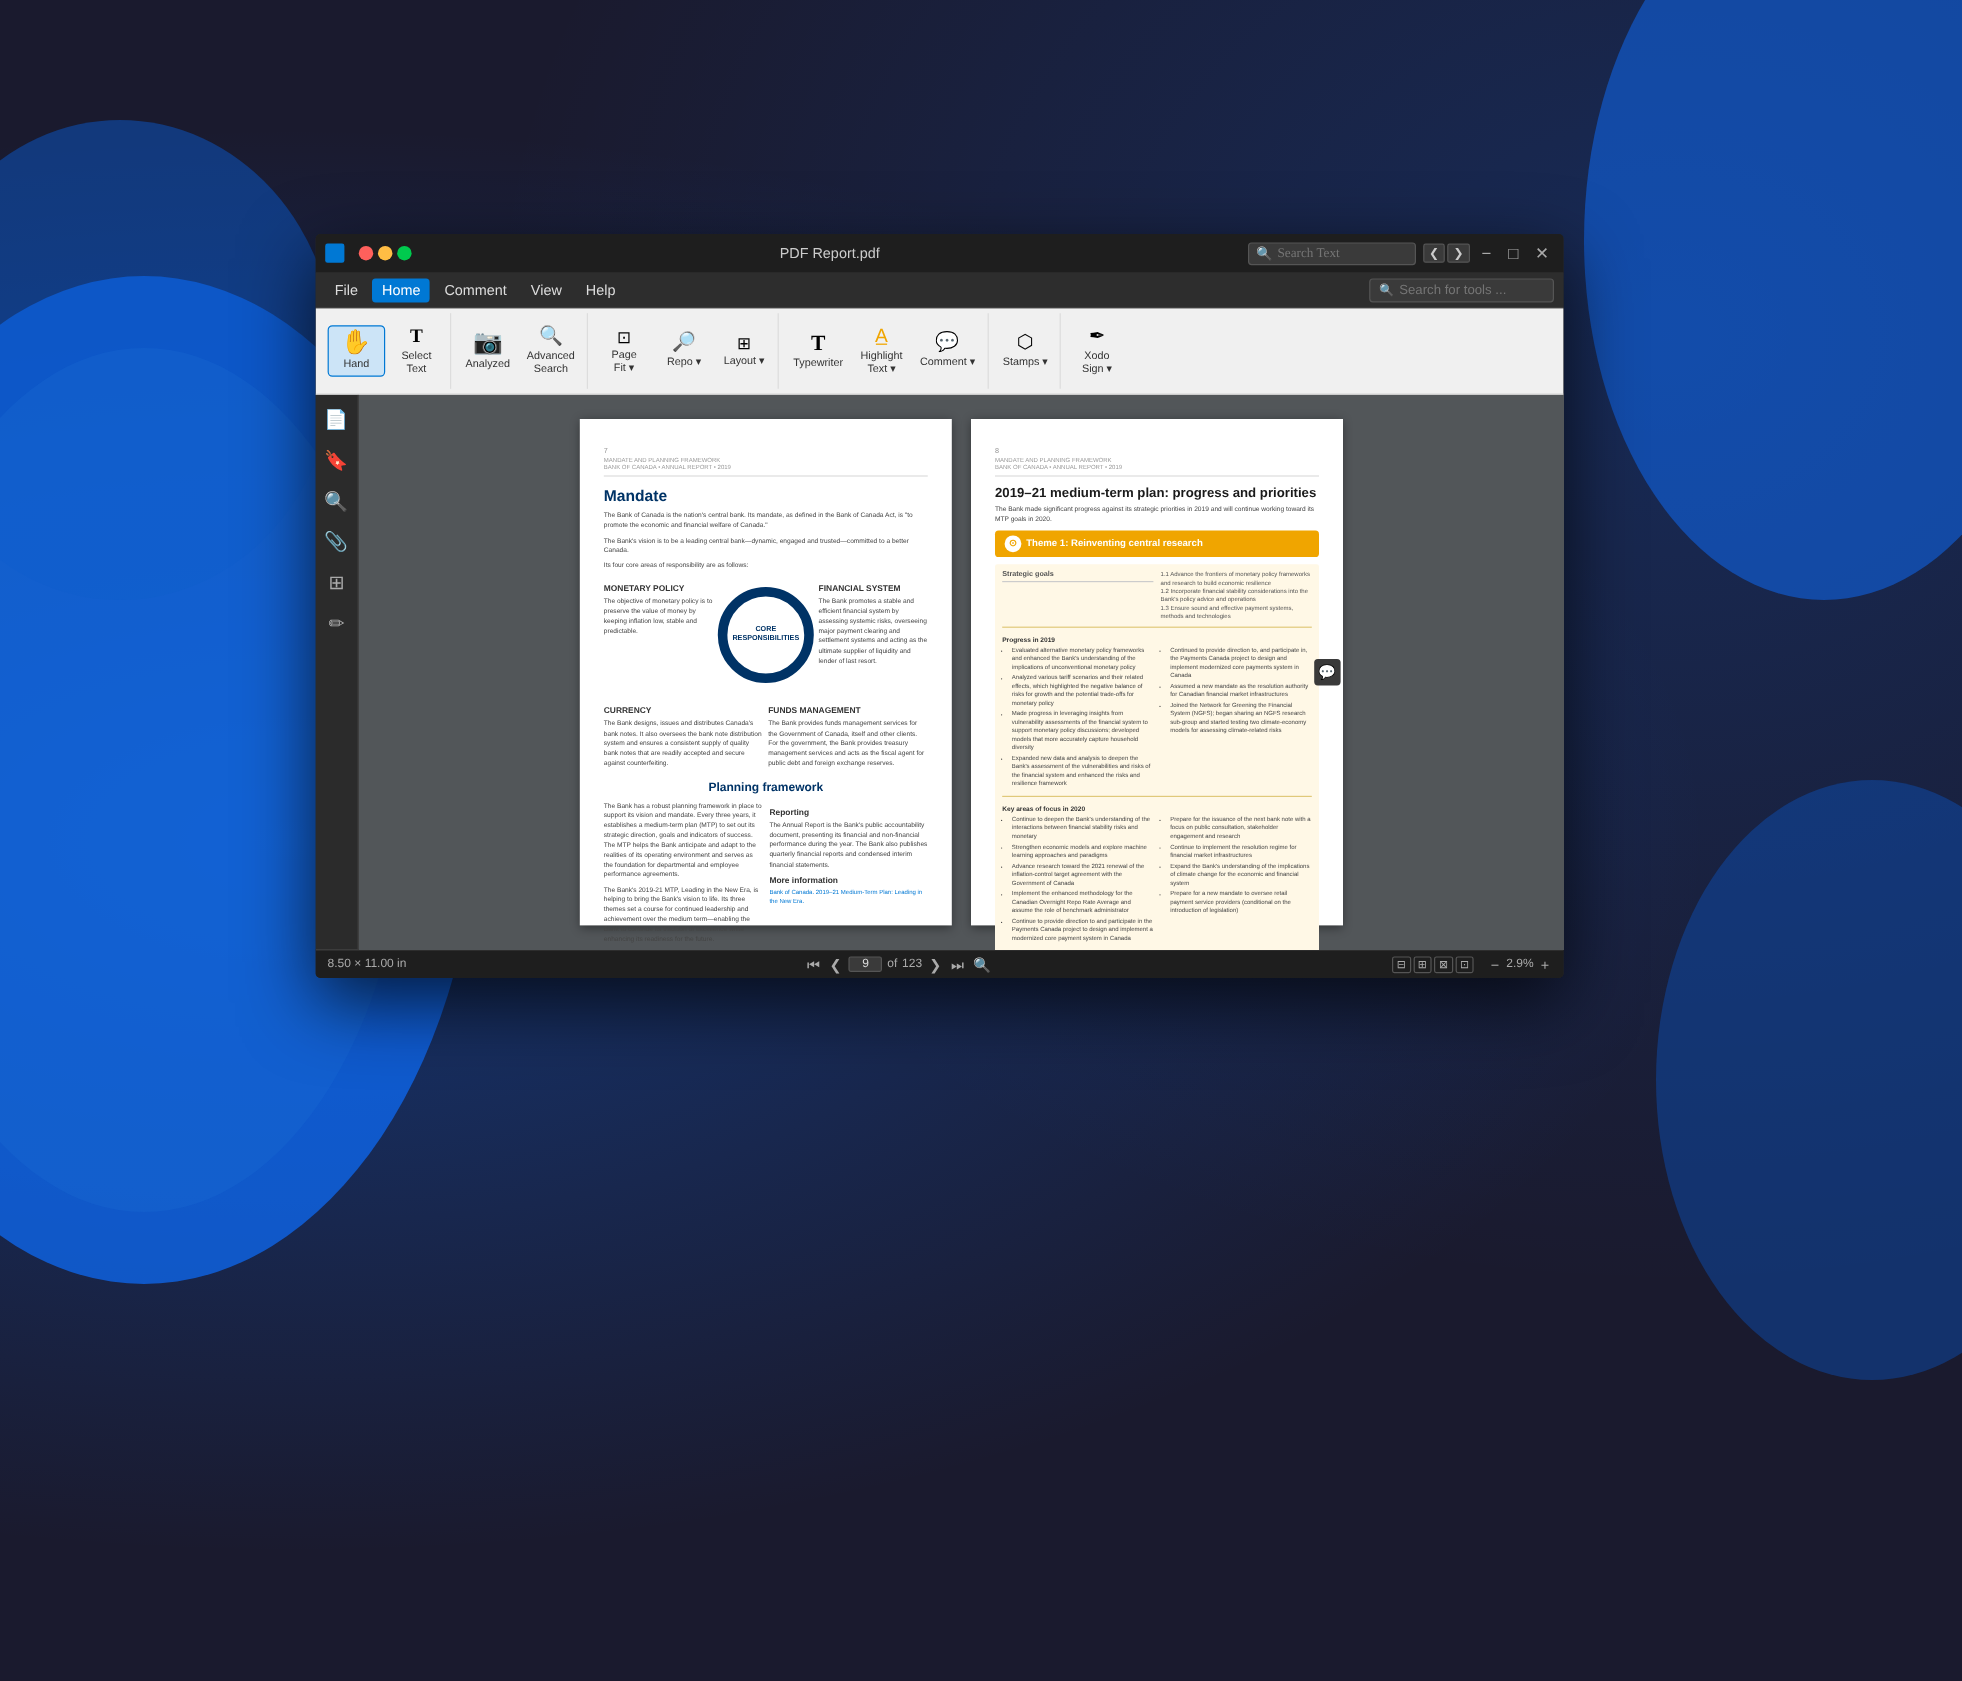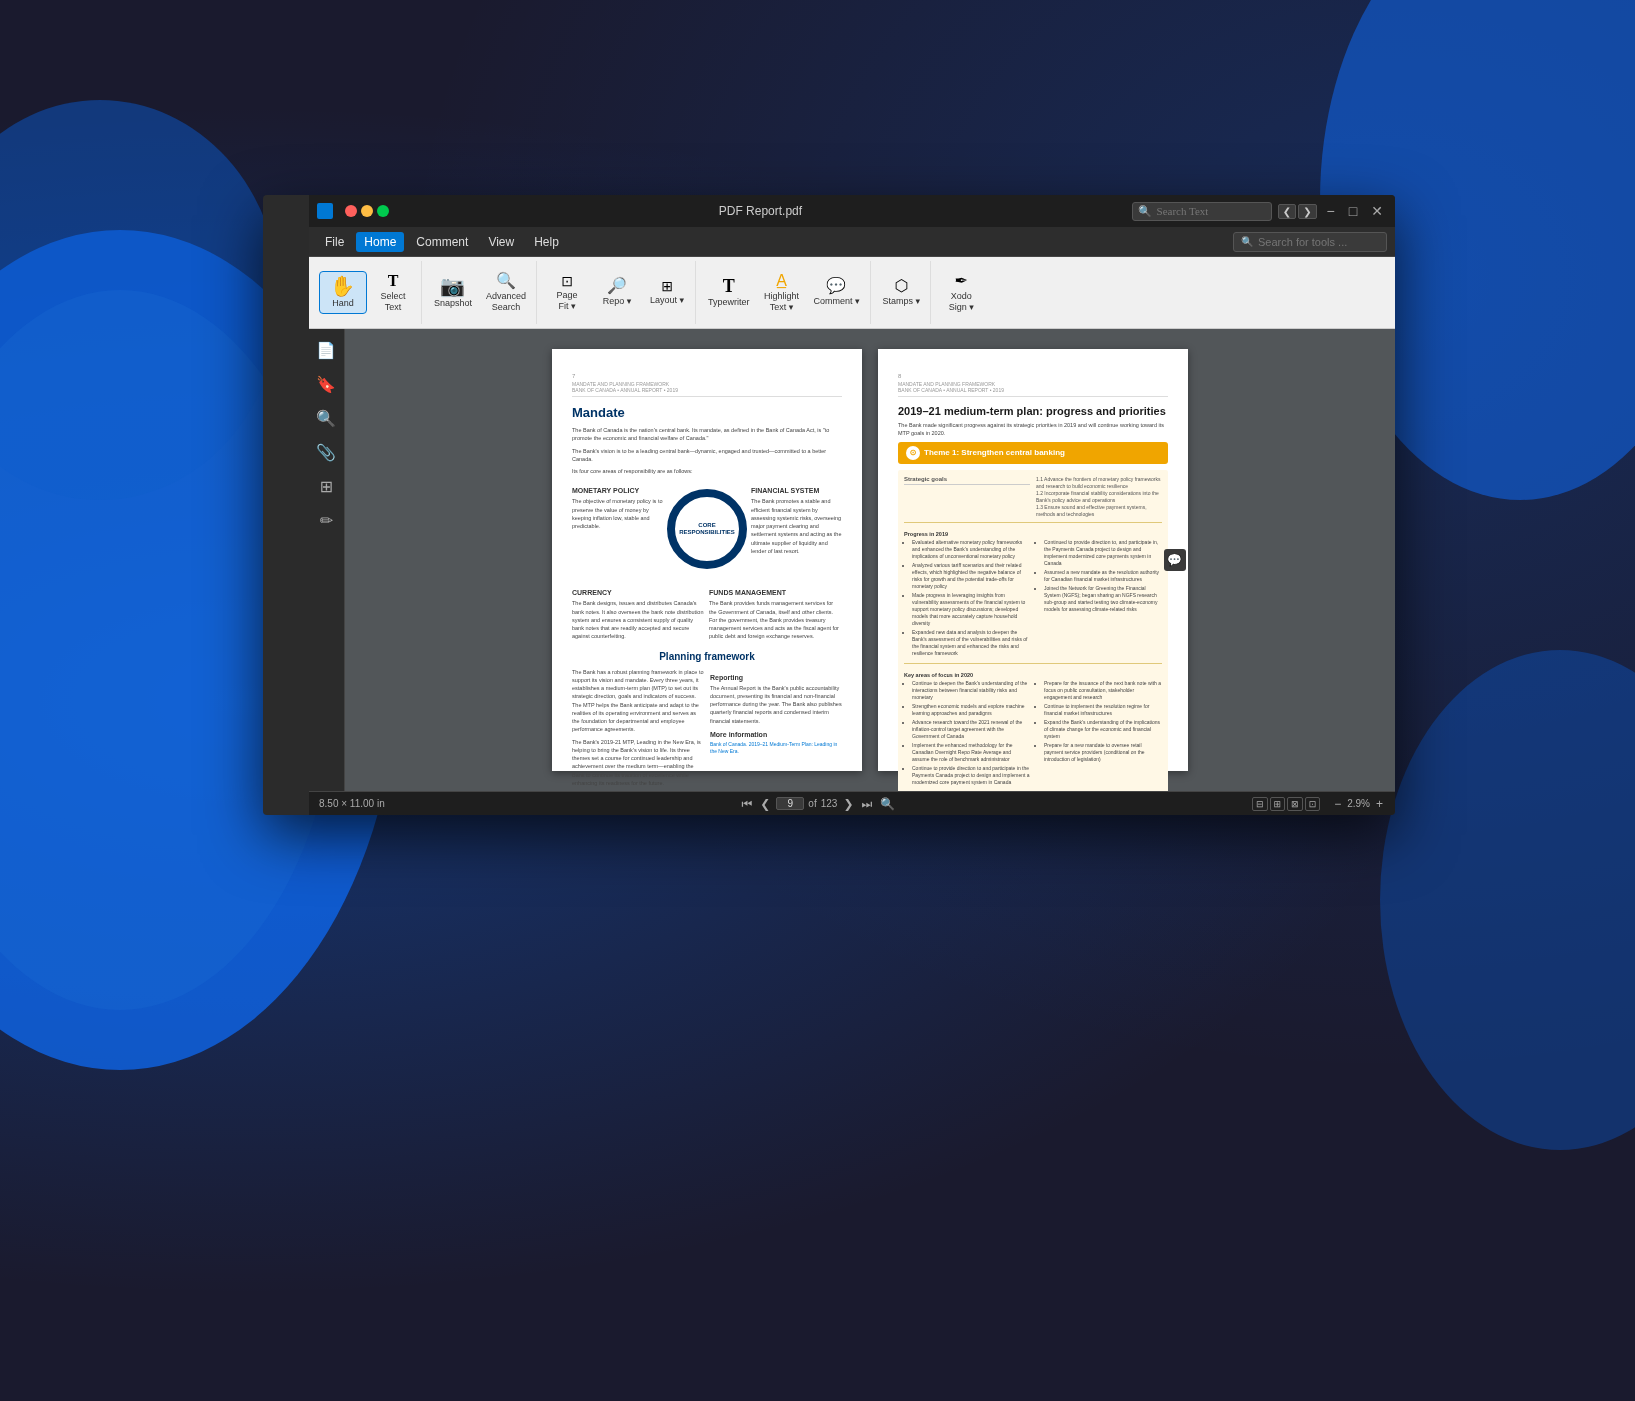--- a/index.html
+++ b/index.html
@@ -19,29 +19,28 @@
       width: 100%; height: 100%;
       background: radial-gradient(ellipse at 15% 50%, #0d6efd55 0%, transparent 60%),
                   radial-gradient(ellipse at 85% 20%, #0d6efd33 0%, transparent 50%);
       pointer-events: none;
     }
 
     .app-window {
       position: absolute;
       top: 195px;
       left: 263px;
-      width: 1132px;
+      width: 1040px;
       height: 620px;
       background: #2b2b2b;
       border-radius: 4px;
       box-shadow: 0 20px 60px rgba(0,0,0,0.7);
       display: flex;
       flex-direction: column;
       overflow: hidden;
-      padding-left: 46px;
     }
 
     
     .title-bar {
       height: 32px;
       background: #1e1e1e;
       display: flex;
       align-items: center;
       padding: 0 8px;
       flex-shrink: 0;
@@ -513,21 +512,21 @@
         <span class="tool-label">Hand</span>
       </button>
       <button class="tool-btn">
         <span class="tool-icon" style="font-size:16px;font-family:serif;font-weight:bold;">T</span>
         <span class="tool-label">Select<br>Text</span>
       </button>
     </div>
     <div class="tool-group">
       <button class="tool-btn">
         <span class="tool-icon">📷</span>
-        <span class="tool-label">Snapshot</span>
+        <span class="tool-label">Analyzed</span>
       </button>
       <button class="tool-btn">
         <span class="tool-icon" style="font-size:16px;">🔍</span>
         <span class="tool-label">Advanced<br>Search</span>
       </button>
     </div>
     <div class="tool-group">
       <button class="tool-btn">
         <span class="tool-icon" style="font-size:14px;">⊡</span>
         <span class="tool-label">Page<br>Fit ▾</span>
@@ -644,21 +643,21 @@
         <div class="page-header-text">
           <span>MANDATE AND PLANNING FRAMEWORK</span><br>
           <span>BANK OF CANADA • ANNUAL REPORT • 2019</span>
         </div>
 
         <div class="page8-title">2019–21 medium-term plan: progress and priorities</div>
         <div class="page-body-text">The Bank made significant progress against its strategic priorities in 2019 and will continue working toward its MTP goals in 2020.</div>
 
         <div class="theme-banner">
           <div class="theme-icon">⊙</div>
-          <span>Theme 1: Strengthen central banking</span>
+          <span>Theme 1: Reinventing central research</span>
         </div>
 
         <div class="theme-content-bg">
 
           <div class="two-col" style="margin-bottom:4px;">
             <div>
               <div class="col-header">Strategic goals</div>
             </div>
             <div>
               <div class="small-text" style="white-space:pre-line;">1.1 Advance the frontiers of monetary policy frameworks and research to build economic resilience

